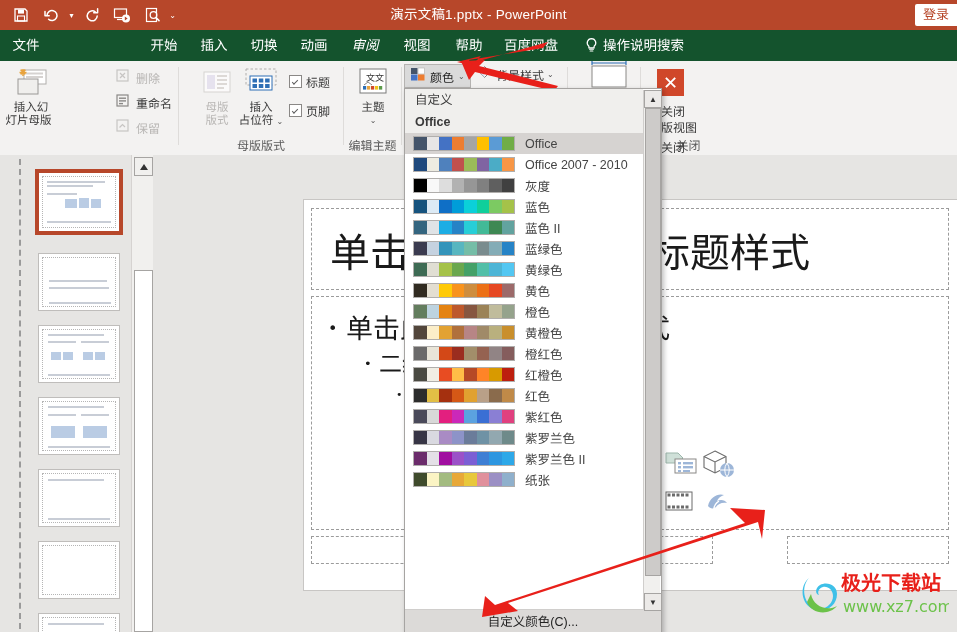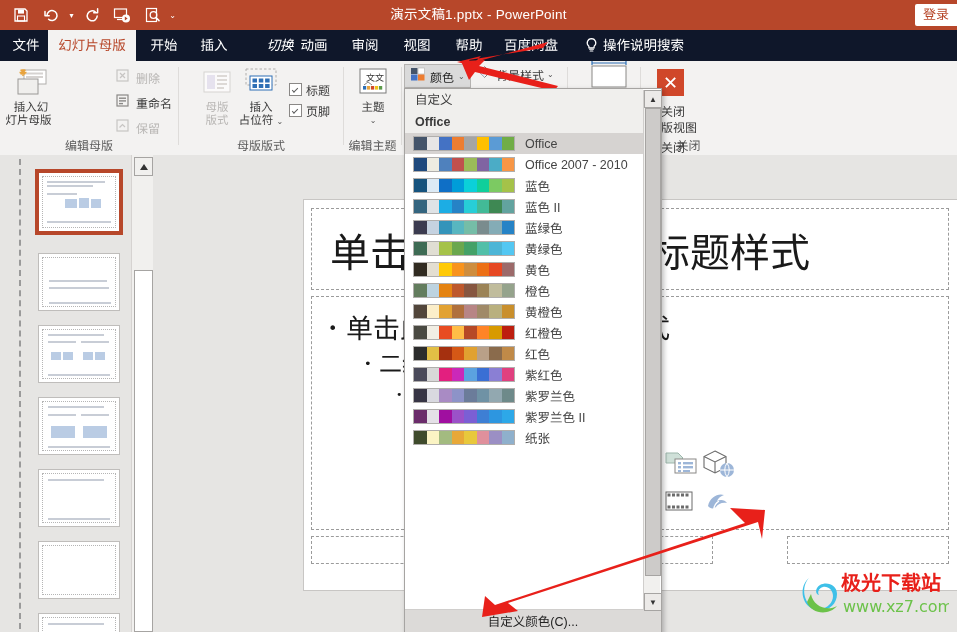--- a/index.html
+++ b/index.html
@@ -11,21 +11,21 @@
   
   #titlebar{position:absolute;left:0;top:0;width:957px;height:30px;background:#b7472a;}
   #qat{position:absolute;left:0;top:0;height:30px;display:flex;align-items:center;padding-left:6px;}
   #qat .qicon{width:30px;height:30px;display:flex;align-items:center;justify-content:center;color:#fff;}
   #qat .qcaret{width:11px;height:30px;display:flex;align-items:center;justify-content:center;color:#fff;font-size:8px;}
   #doctitle{position:absolute;left:0;top:0;width:957px;height:30px;line-height:30px;text-align:center;
      color:#fff;font-size:13.5px;letter-spacing:.2px;}
   #signin{position:absolute;right:0;top:4px;height:22px;background:#fff;color:#b7472a;font-size:13px;
      line-height:22px;padding:0 8px;border-radius:2px 0 0 2px;}
   
-  #tabstrip{position:absolute;left:0;top:30px;width:957px;height:31px;background:#0f172a;}
+  #tabstrip{position:absolute;left:0;top:30px;width:957px;height:31px;background:#14532d;}
   .tab{position:absolute;top:0;height:31px;line-height:31px;color:#fff;font-size:13.5px;text-align:center;}
   .tab.active{background:#f3f2f1;color:#b7472a;}
   #tellme{position:absolute;height:31px;line-height:31px;color:#fff;font-size:13.5px;}
   #bulb{position:absolute;top:7px;width:17px;height:17px;}
   
   #ribbon{position:absolute;left:0;top:61px;width:957px;height:94px;background:#f3f2f1;
      border-bottom:1px solid #d6d3d1;}
   .rgroup{position:absolute;top:0;height:94px;}
   .rgroup .glabel{position:absolute;bottom:2px;width:100%;text-align:center;font-size:12px;color:#5b5b5b;}
   .rsep{position:absolute;top:6px;width:1px;height:78px;background:#dedcda;}
@@ -134,26 +134,25 @@
         </svg>
     </span>
     <span class="qcaret">⌄</span>
   </div>
   <div id="doctitle">演示文稿1.pptx  -  PowerPoint</div>
   <div id="signin">登录</div>
 </div>
 
 <div id="tabstrip">
   <div class="tab" style="left:4px;width:44px;">文件</div>
-  <div class="tab active" style="left:48px;width:88px;">幻灯片母版</div>
   <div class="tab" style="left:140px;width:48px;">开始</div>
   <div class="tab" style="left:190px;width:48px;">插入</div>
-  <div class="tab" style="left:256px;width:48px;font-style:italic;">切换</div>
+  <div class="tab" style="left:240px;width:48px;">切换</div>
   <div class="tab" style="left:290px;width:48px;">动画</div>
-  <div class="tab" style="left:341px;width:48px;">审阅</div>
+  <div class="tab" style="left:341px;width:48px;font-style:italic;">审阅</div>
   <div class="tab" style="left:393px;width:48px;">视图</div>
   <div class="tab" style="left:445px;width:48px;">帮助</div>
   <div class="tab" style="left:495px;width:72px;">百度网盘</div>
   <span id="bulb" style="left:583px;">
     <svg width="17" height="17" viewBox="0 0 17 17">
         <path d="M8.5 1.6a4.3 4.3 0 0 0-2.6 7.7v1.6h5.2V9.3A4.3 4.3 0 0 0 8.5 1.6z" fill="none" stroke="#fff" stroke-width="1.2"></path>
         <path d="M6.6 12.2h3.8M7.2 14h2.6" stroke="#fff" stroke-width="1.2" stroke-linecap="round"></path>
       </svg>
   </span>
   <div id="tellme" style="left:603px;">操作说明搜索</div>
@@ -200,21 +199,20 @@
     </div>
     <div class="smallbtn dis" style="left:116px;top:58px;">
       <span>
         <svg width="16" height="14" viewBox="0 0 16 14">
             <rect x="1" y="1" width="11" height="11" fill="none" stroke="#c7c5c3" stroke-width="1.2"></rect>
             <path d="M3.5 8.5l3-3 2.5 2.5" fill="none" stroke="#c7c5c3" stroke-width="1.2"></path>
           </svg>
       </span>
       <span>保留</span>
     </div>
-    <div class="glabel">编辑母版</div>
   </div>
   <div class="rsep" style="left:178px;"></div>
 
   <div class="rgroup" style="left:179px;width:164px;">
     <div class="bigbtn dis" style="left:9px;">
       <div class="bico">
         <svg width="34" height="30" viewBox="0 0 34 30">
             <rect x="4" y="4" width="26" height="20" fill="#fbfafa" stroke="#d6d3d1"></rect>
             <rect x="7" y="7" width="8" height="14" fill="#e6e2ee"></rect>
             <rect x="17" y="7" width="10" height="2" fill="#ddd9d6"></rect>
@@ -237,21 +235,21 @@
               <rect x="24.1" y="11.5" width="4.5" height="4"></rect>
               <rect x="11.5" y="17" width="4.5" height="4"></rect>
               <rect x="17.8" y="17" width="4.5" height="4"></rect>
               <rect x="24.1" y="17" width="4.5" height="4"></rect>
             </g>
           </svg>
       </div>
       <div>插入</div>
       <div><span>占位符</span> <span class="caretdn">⌄</span></div>
     </div>
-    <div class="smallbtn" style="left:110px;top:12px;margin-top:8px;">
+    <div class="smallbtn" style="left:110px;top:12px;">
       <span class="chk"></span>
       <span>标题</span>
     </div>
     <div class="smallbtn" style="left:110px;top:41px;">
       <span class="chk"></span>
       <span>页脚</span>
     </div>
     <div class="glabel">母版版式</div>
   </div>
   <div class="rsep" style="left:343px;"></div>
@@ -511,20 +509,33 @@
             <i style="background: rgb(192, 80, 77);"></i>
             <i style="background: rgb(155, 187, 89);"></i>
             <i style="background: rgb(128, 100, 162);"></i>
             <i style="background: rgb(75, 172, 198);"></i>
             <i style="background: rgb(247, 150, 70);"></i>
           </div>
           <span class="ddname">Office 2007 - 2010</span>
         </div>
         <div class="ddrow">
           <div class="sw">
+            <i style="background: rgb(0, 0, 0);"></i>
+            <i style="background: rgb(248, 248, 248);"></i>
+            <i style="background: rgb(221, 221, 221);"></i>
+            <i style="background: rgb(178, 178, 178);"></i>
+            <i style="background: rgb(150, 150, 150);"></i>
+            <i style="background: rgb(128, 128, 128);"></i>
+            <i style="background: rgb(95, 95, 95);"></i>
+            <i style="background: rgb(64, 64, 64);"></i>
+          </div>
+          <span class="ddname">灰度</span>
+        </div>
+        <div class="ddrow">
+          <div class="sw">
             <i style="background: rgb(22, 83, 126);"></i>
             <i style="background: rgb(220, 234, 245);"></i>
             <i style="background: rgb(15, 111, 198);"></i>
             <i style="background: rgb(0, 157, 217);"></i>
             <i style="background: rgb(11, 208, 217);"></i>
             <i style="background: rgb(16, 207, 155);"></i>
             <i style="background: rgb(124, 202, 98);"></i>
             <i style="background: rgb(165, 194, 73);"></i>
           </div>
           <span class="ddname">蓝色</span>
@@ -599,20 +610,33 @@
             <i style="background: rgb(82, 70, 59);"></i>
             <i style="background: rgb(251, 238, 201);"></i>
             <i style="background: rgb(226, 162, 51);"></i>
             <i style="background: rgb(176, 112, 60);"></i>
             <i style="background: rgb(183, 133, 133);"></i>
             <i style="background: rgb(160, 138, 104);"></i>
             <i style="background: rgb(185, 176, 126);"></i>
             <i style="background: rgb(201, 143, 44);"></i>
           </div>
           <span class="ddname">黄橙色</span>
+        </div>
+        <div class="ddrow">
+          <div class="sw">
+            <i style="background: rgb(107, 106, 106);"></i>
+            <i style="background: rgb(233, 229, 216);"></i>
+            <i style="background: rgb(211, 72, 23);"></i>
+            <i style="background: rgb(155, 45, 31);"></i>
+            <i style="background: rgb(162, 142, 106);"></i>
+            <i style="background: rgb(149, 98, 81);"></i>
+            <i style="background: rgb(145, 132, 133);"></i>
+            <i style="background: rgb(133, 93, 93);"></i>
+          </div>
+          <span class="ddname">橙红色</span>
         </div>
         <div class="ddrow">
           <div class="sw">
             <i style="background: rgb(74, 74, 66);"></i>
             <i style="background: rgb(241, 238, 228);"></i>
             <i style="background: rgb(232, 76, 34);"></i>
             <i style="background: rgb(255, 189, 71);"></i>
             <i style="background: rgb(182, 73, 38);"></i>
             <i style="background: rgb(255, 132, 39);"></i>
             <i style="background: rgb(216, 154, 0);"></i>

